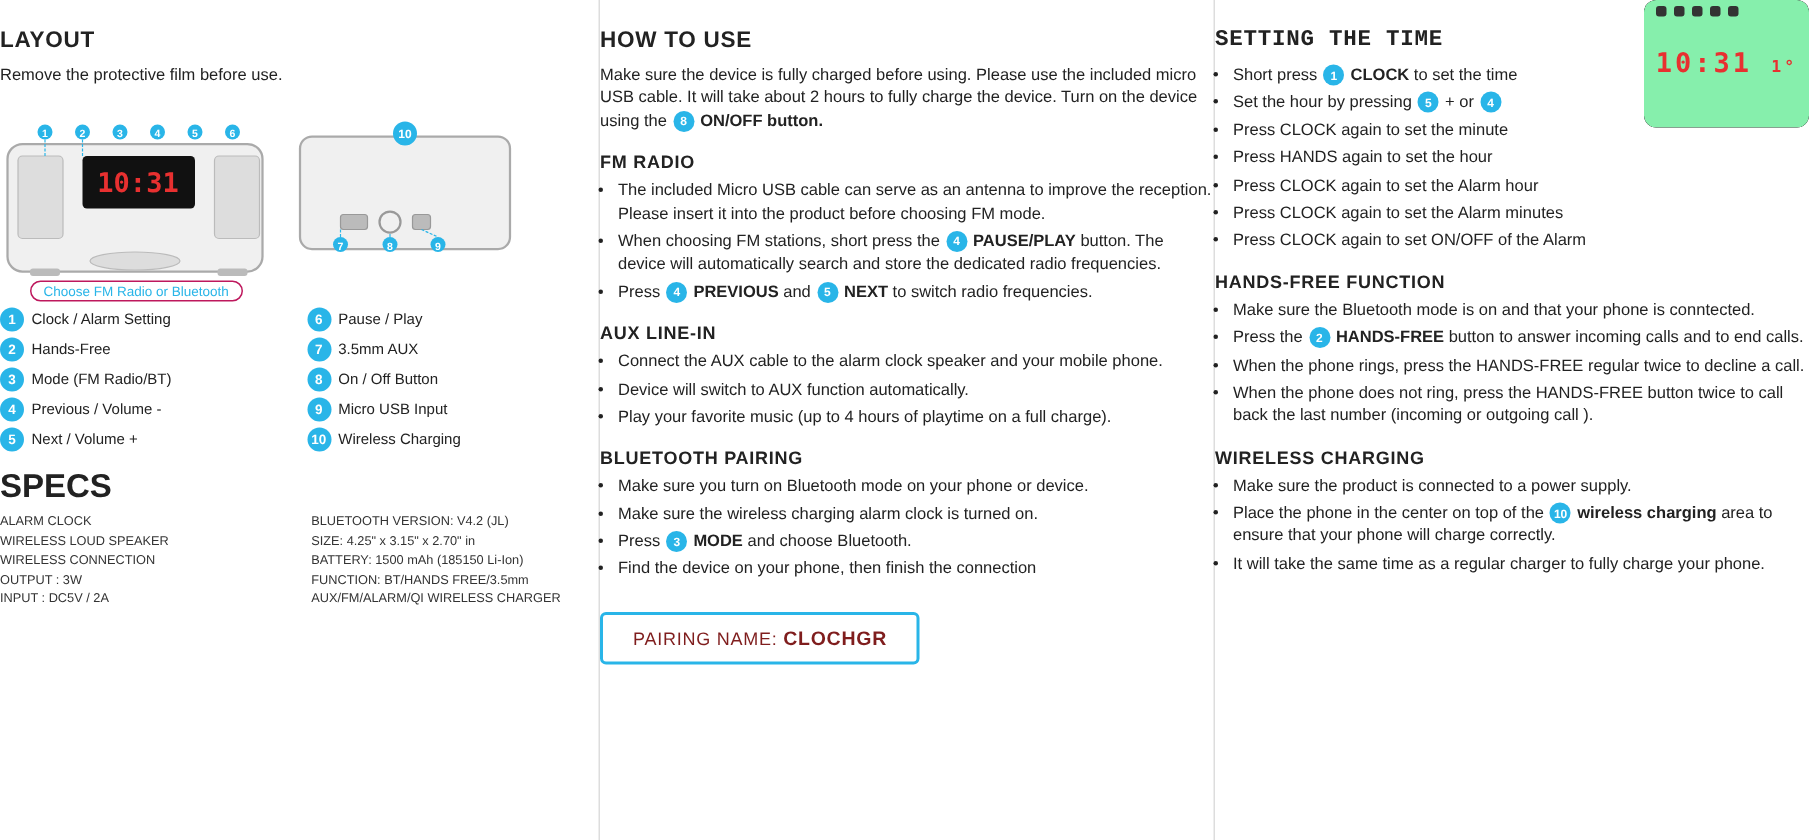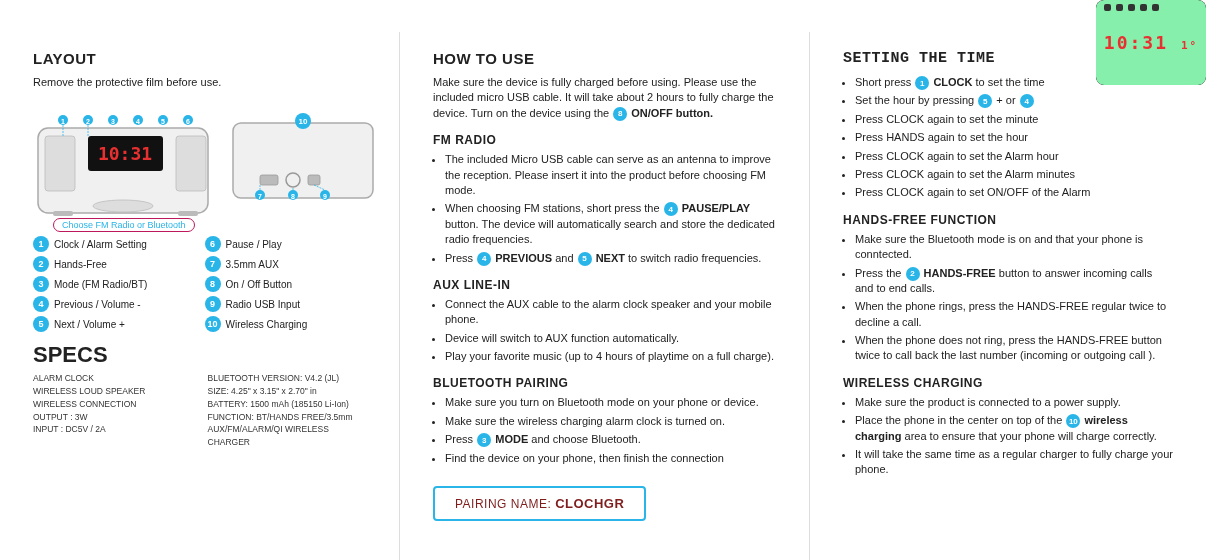--- a/index.html
+++ b/index.html
@@ -8,24 +8,23 @@
       font-size: 11px;
       background: #fff;
       color: #222;
       width: 1206px;
       height: 560px;
       overflow: hidden;
       display: flex;
     }
 
     .panel {
-      padding: 18px 33px;
+      padding: 18px 0;
       border-right: 1px solid #ddd;
       flex-shrink: 0;
-      margin-top: 32px;
     }
 
     .panel-left {
       width: 400px;
     }
 
     .panel-middle {
       width: 410px;
       border-right: 1px solid #ddd;
     }
@@ -301,21 +300,21 @@
     <div class="legend-item">
       <span class="badge">8</span>
       <span>On / Off Button</span>
     </div>
     <div class="legend-item">
       <span class="badge">4</span>
       <span>Previous / Volume -</span>
     </div>
     <div class="legend-item">
       <span class="badge">9</span>
-      <span>Radio USB Input</span>
+      <span>Micro USB Input</span>
     </div>
     <div class="legend-item">
       <span class="badge">5</span>
       <span>Next / Volume +</span>
     </div>
     <div class="legend-item">
       <span class="badge">10</span>
       <span>Wireless Charging</span>
     </div>
   </div>

